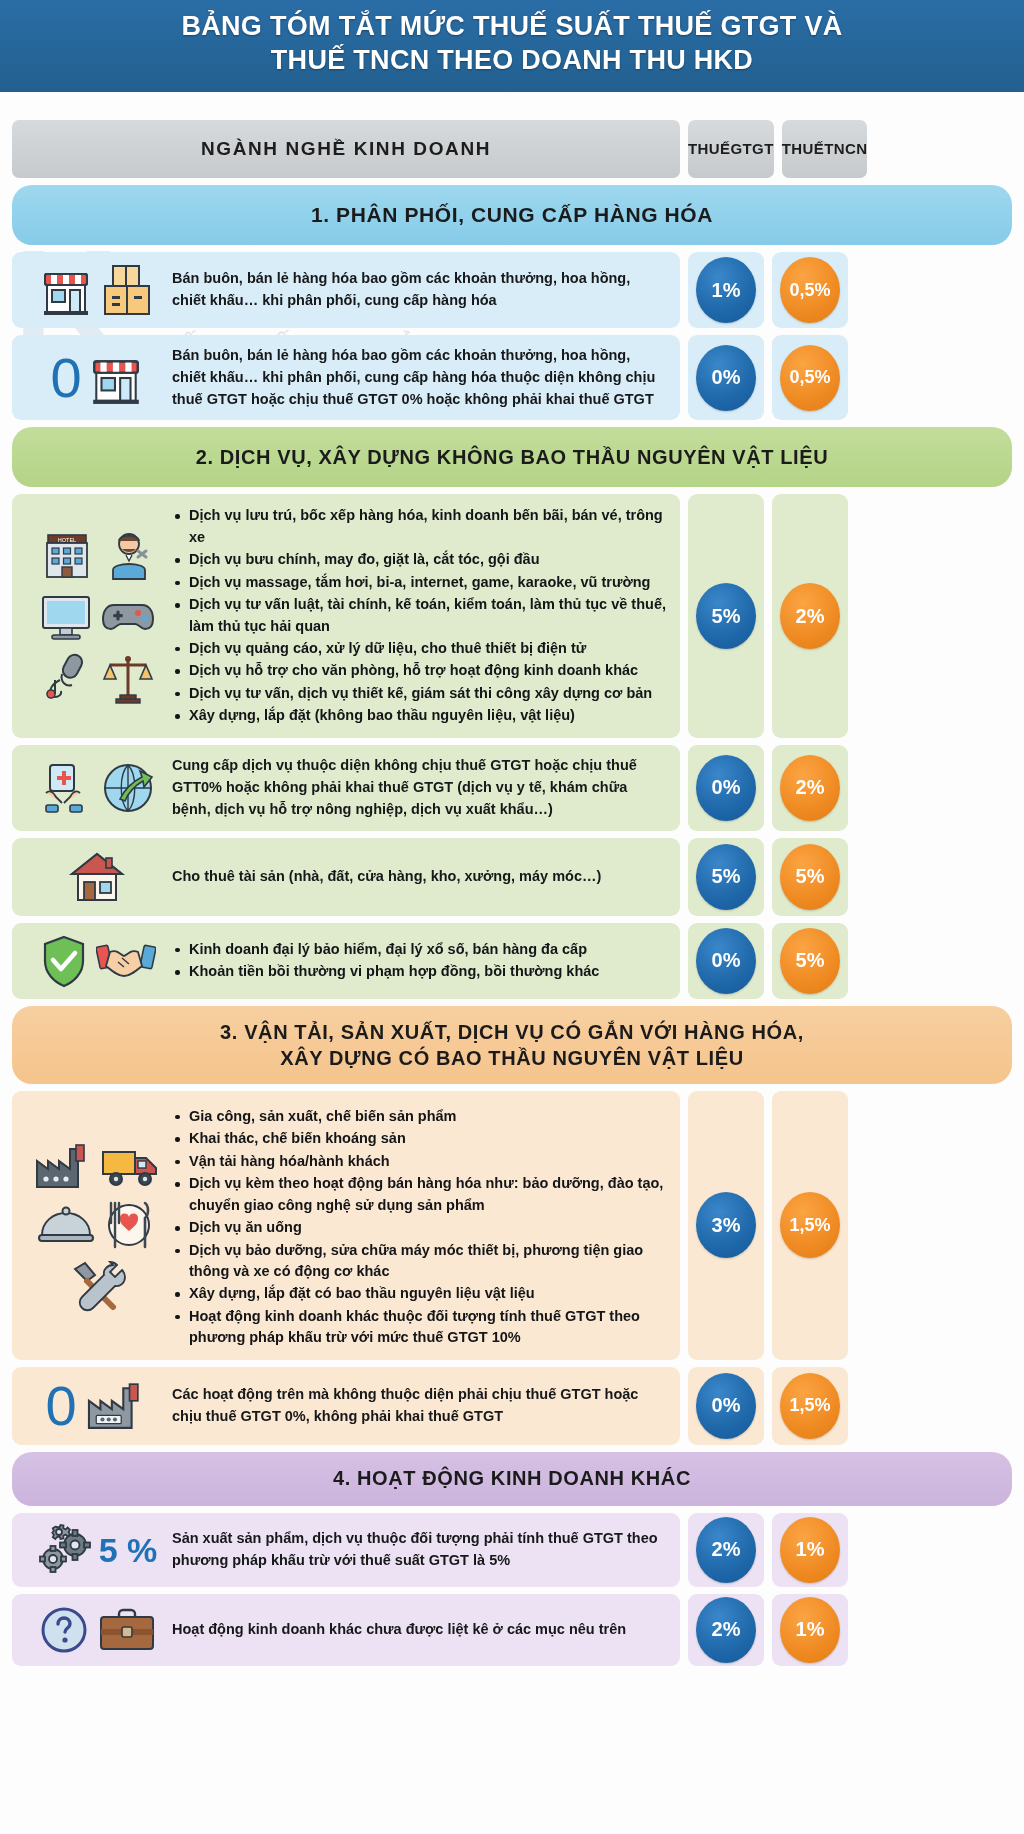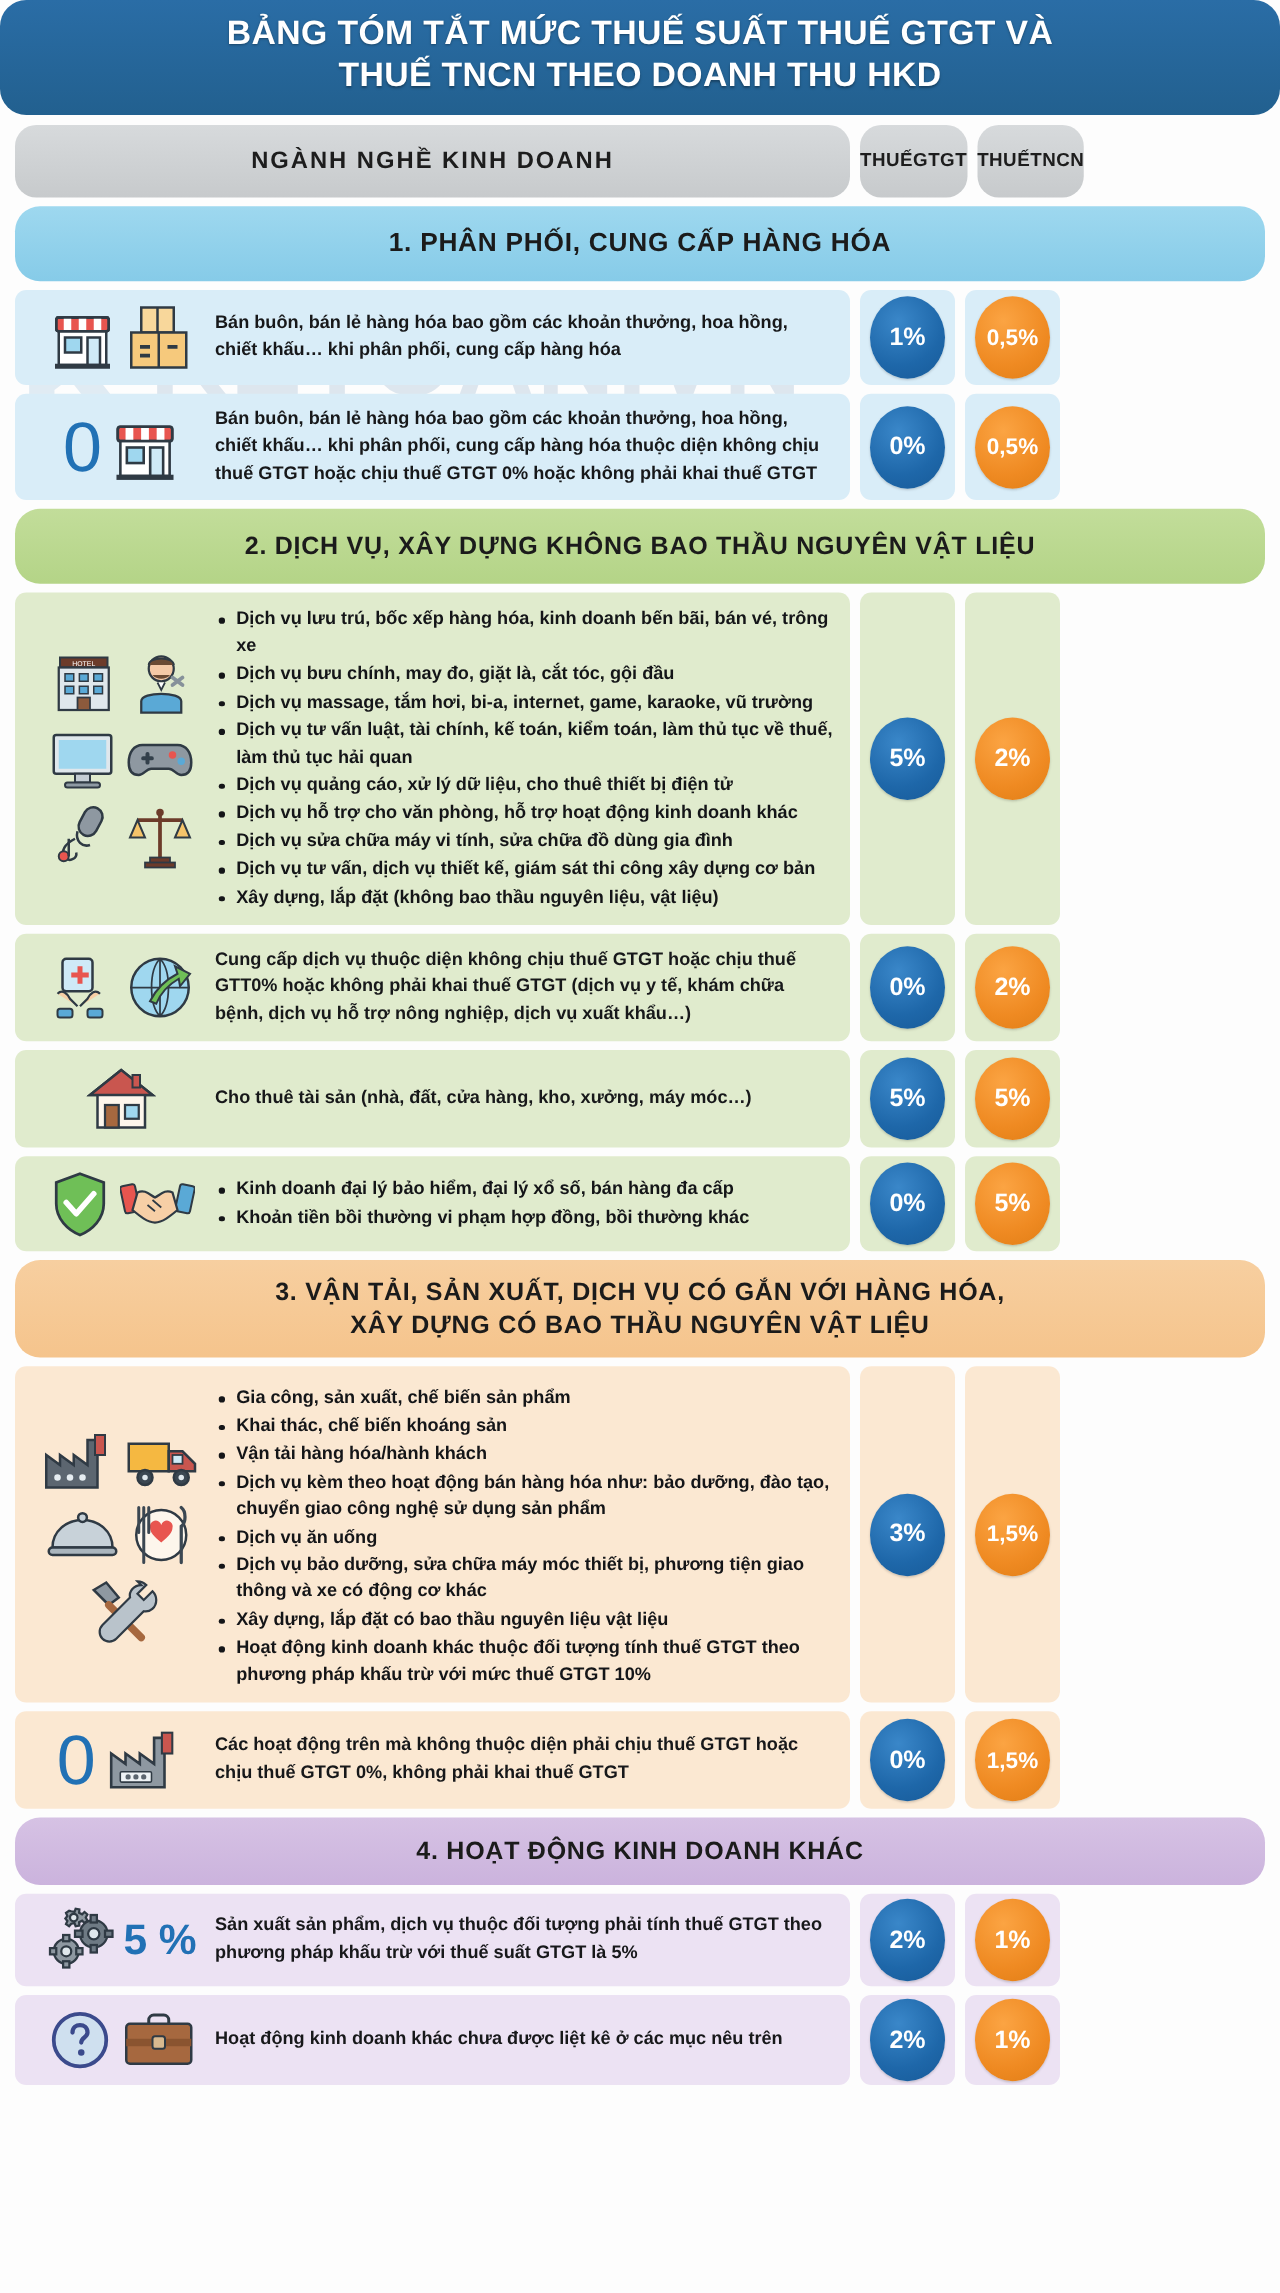--- a/index.html
+++ b/index.html
@@ -32,42 +32,41 @@
   
   .titlebar{
     position:relative;z-index:8;
     background:#24669e;
     background:linear-gradient(180deg,#2a6da6 0%,#22608f 100%);
     height:92px;
     display:flex;flex-direction:column;align-items:center;justify-content:center;
     color:#fff;
     text-align:center;
     padding:4px 40px 8px;
-    border-radius:21px;
   }
   .titlebar .tline{
     font-size:27px;font-weight:700;line-height:1.25;
     letter-spacing:0.3px;
     text-shadow:0 1px 2px rgba(0,0,0,.35);
   }
 
   
   .sheet{position:relative;z-index:8;padding:8px 12px 14px;}
   .row{display:flex;gap:8px;margin-bottom:7px;align-items:stretch;}
   .c-desc{flex:0 0 668px;}
   .c-gtgt{flex:0 0 76px;}
   .c-tncn{flex:0 0 76px;}
 
   
   .hdr-desc,.hdr-tax{
     background:#cfd2d4;
     background:linear-gradient(180deg,#d7dadc 0%,#c7cacc 100%);
-    border-radius:17px;
+    border-radius:7px;
     display:flex;align-items:center;justify-content:center;
-    color:#1d1d1d;font-weight:700;
+    color:#1d1d1d;font-weight:700;margin-top:20px;
   }
   .hdr-desc{height:58px;font-size:19px;letter-spacing:1.6px;}
   .hdr-tax{height:58px;font-size:15px;line-height:1.05;letter-spacing:.4px;}
 
   
   .banner{
     border-radius:20px;
     display:flex;align-items:center;justify-content:center;
     text-align:center;
     font-weight:700;color:#1b1b1b;
@@ -316,21 +315,20 @@
         </span>
       </div>
       <div class="txt">
         <ul class="blist">
           <li>Dịch vụ lưu trú, bốc xếp hàng hóa, kinh doanh bến bãi, bán vé, trông xe</li>
           <li>Dịch vụ bưu chính, may đo, giặt là, cắt tóc, gội đầu</li>
           <li>Dịch vụ massage, tắm hơi, bi-a, internet, game, karaoke, vũ trường</li>
           <li>Dịch vụ tư vấn luật, tài chính, kế toán, kiểm toán, làm thủ tục về thuế, làm thủ tục hải quan</li>
           <li>Dịch vụ quảng cáo, xử lý dữ liệu, cho thuê thiết bị điện tử</li>
           <li>Dịch vụ hỗ trợ cho văn phòng, hỗ trợ hoạt động kinh doanh khác</li>
-          <li>Dịch vụ sửa chữa máy vi tính, sửa chữa đồ dùng gia đình</li>
           <li>Dịch vụ tư vấn, dịch vụ thiết kế, giám sát thi công xây dựng cơ bản</li>
           <li>Xây dựng, lắp đặt (không bao thầu nguyên liệu, vật liệu)</li>
         </ul>
       </div>
     </div>
     <div class="c-gtgt tax-cell b2">
       <div class="badge blue">5%</div>
     </div>
     <div class="c-tncn tax-cell b2">
       <div class="badge orange">2%</div>

